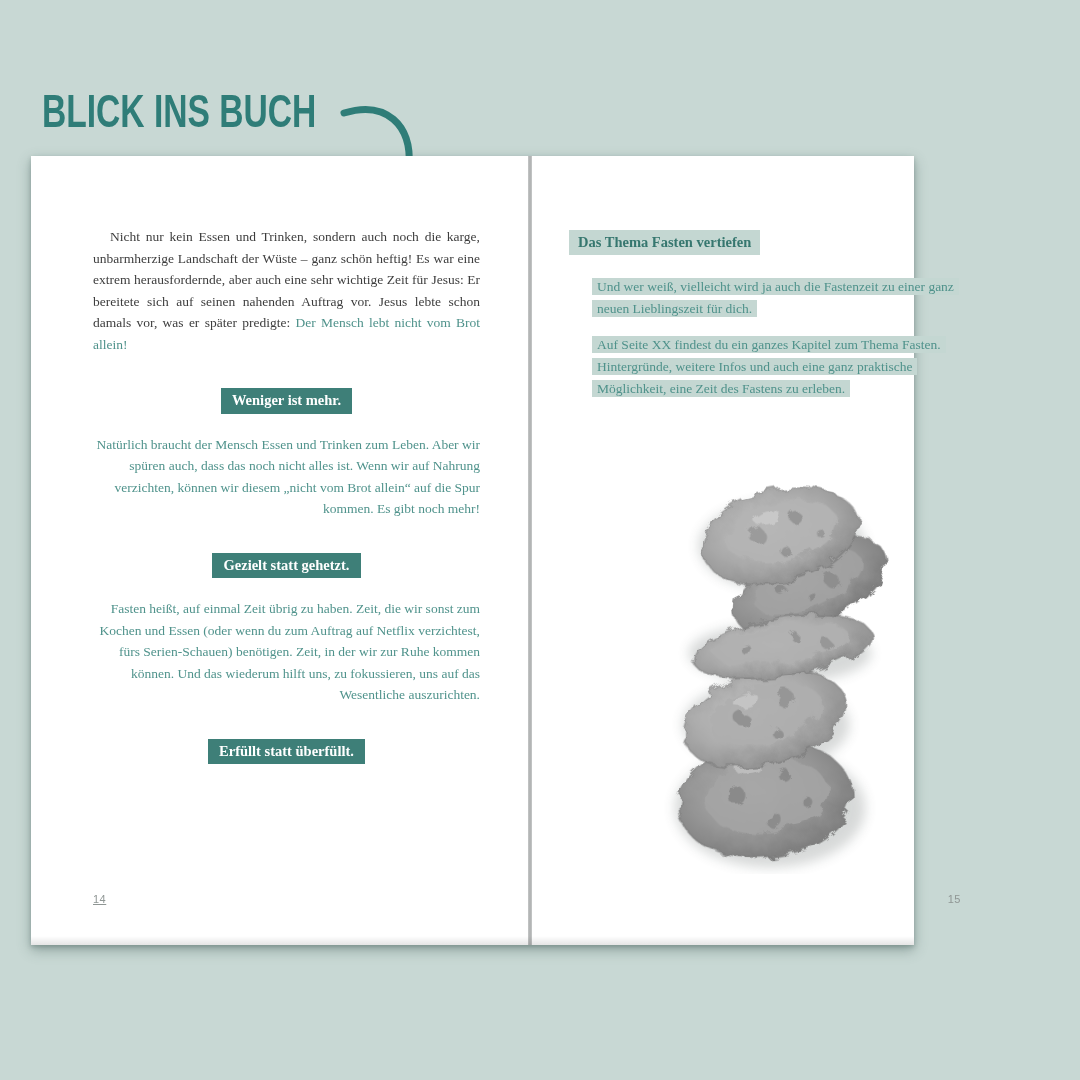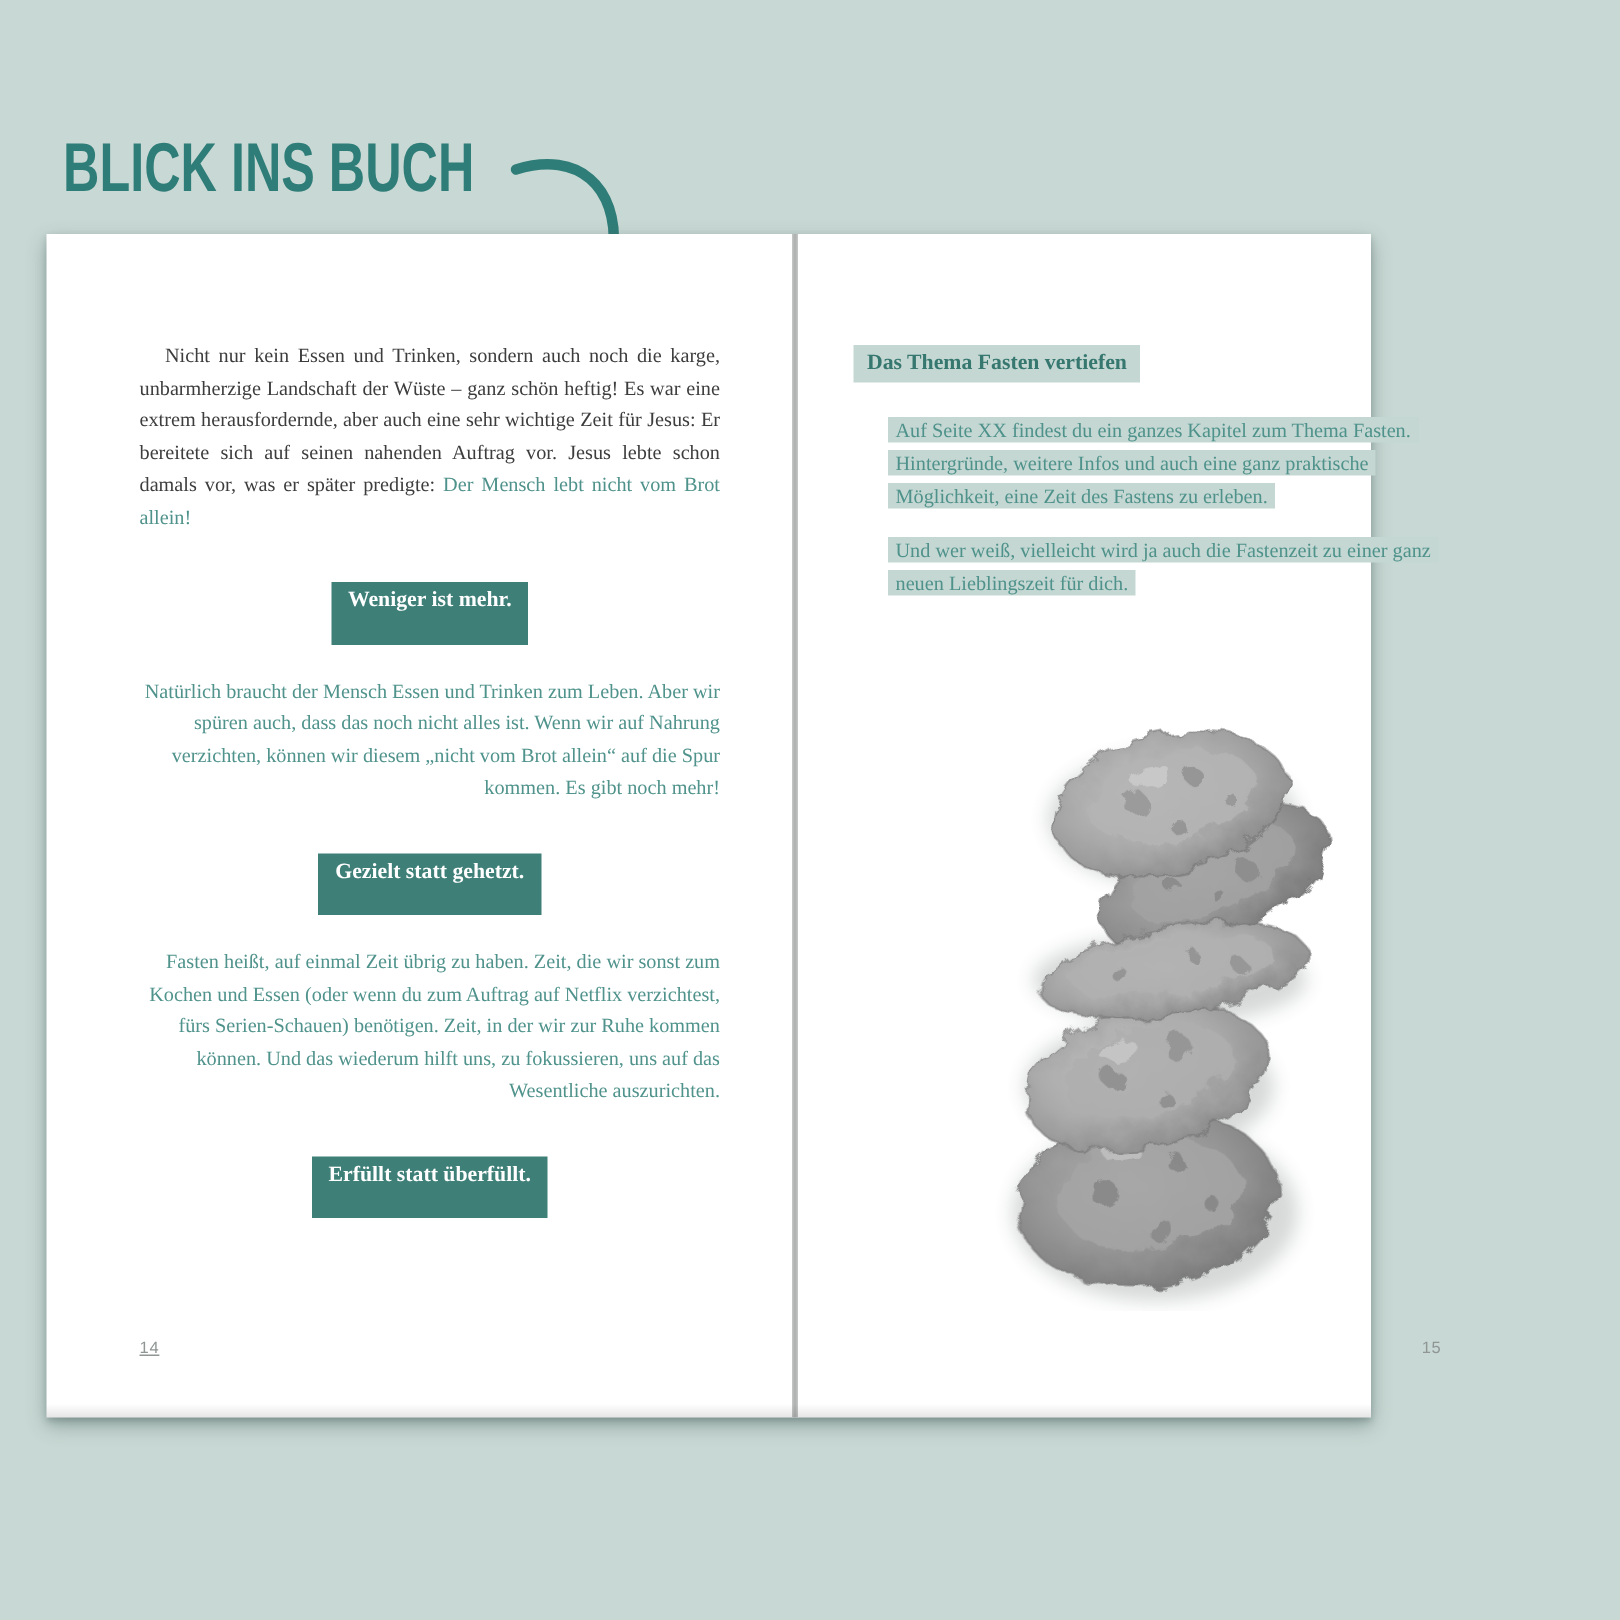--- a/index.html
+++ b/index.html
@@ -39,21 +39,21 @@
   .pl-content{
     position:absolute;left:62px;right:49px;top:70px;
     font-size:13.5px;line-height:21.5px;
   }
   .intro{color:#3d3d3d;text-align:justify;text-indent:17px;margin:0;}
   .quote-teal{color:#4f928b;}
   .section-head-row{text-align:center;margin:33px 0 20px;}
   .section-head{
     display:inline-block;background:#3e7f78;color:#ffffff;
     font-weight:700;font-size:14.5px;line-height:1;
-    padding:5px 11px 22px;
+    padding:5px 11px 6px;
   }
   .section-body{color:#50938c;text-align:right;margin:0;}
   
   .pr-content{
     position:absolute;left:40px;right:40px;top:74px;
     font-size:13.5px;line-height:22px;color:#4f928b;
   }
   .r-head-row{margin:0 0 21px;}
   .r-head{
     display:inline-block;background:#c4d7d2;color:#36776f;
@@ -108,22 +108,22 @@
       </div>
     </div>
     <div class="pg-num pg-num-left">14</div>
   </div>
 
   <div class="page page-right">
     <div class="pr-content">
       <div class="r-head-row">
         <span class="r-head">Das Thema Fasten vertiefen</span>
       </div>
+      <p class="r-para"><span class="hl">Und wer weiß, vielleicht wird ja auch die Fastenzeit zu einer ganz neuen Lieblingszeit für dich.</span></p>
       <p class="r-para"><span class="hl">Auf Seite XX findest du ein ganzes Kapitel zum Thema Fasten. Hintergründe, weitere Infos und auch eine ganz praktische Möglichkeit, eine Zeit des Fastens zu erleben.</span></p>
-      <p class="r-para"><span class="hl">Und wer weiß, vielleicht wird ja auch die Fastenzeit zu einer ganz neuen Lieblingszeit für dich.</span></p>
     </div>
 
     <div class="bread">
       <svg width="288" height="402" viewBox="0 0 290 400">
         <defs>
           <radialGradient id="bg1" cx="45%" cy="40%" r="70%">
             <stop offset="0%" stop-color="#c9c9c9"></stop>
             <stop offset="55%" stop-color="#a9a9a9"></stop>
             <stop offset="100%" stop-color="#848484"></stop>
           </radialGradient>

